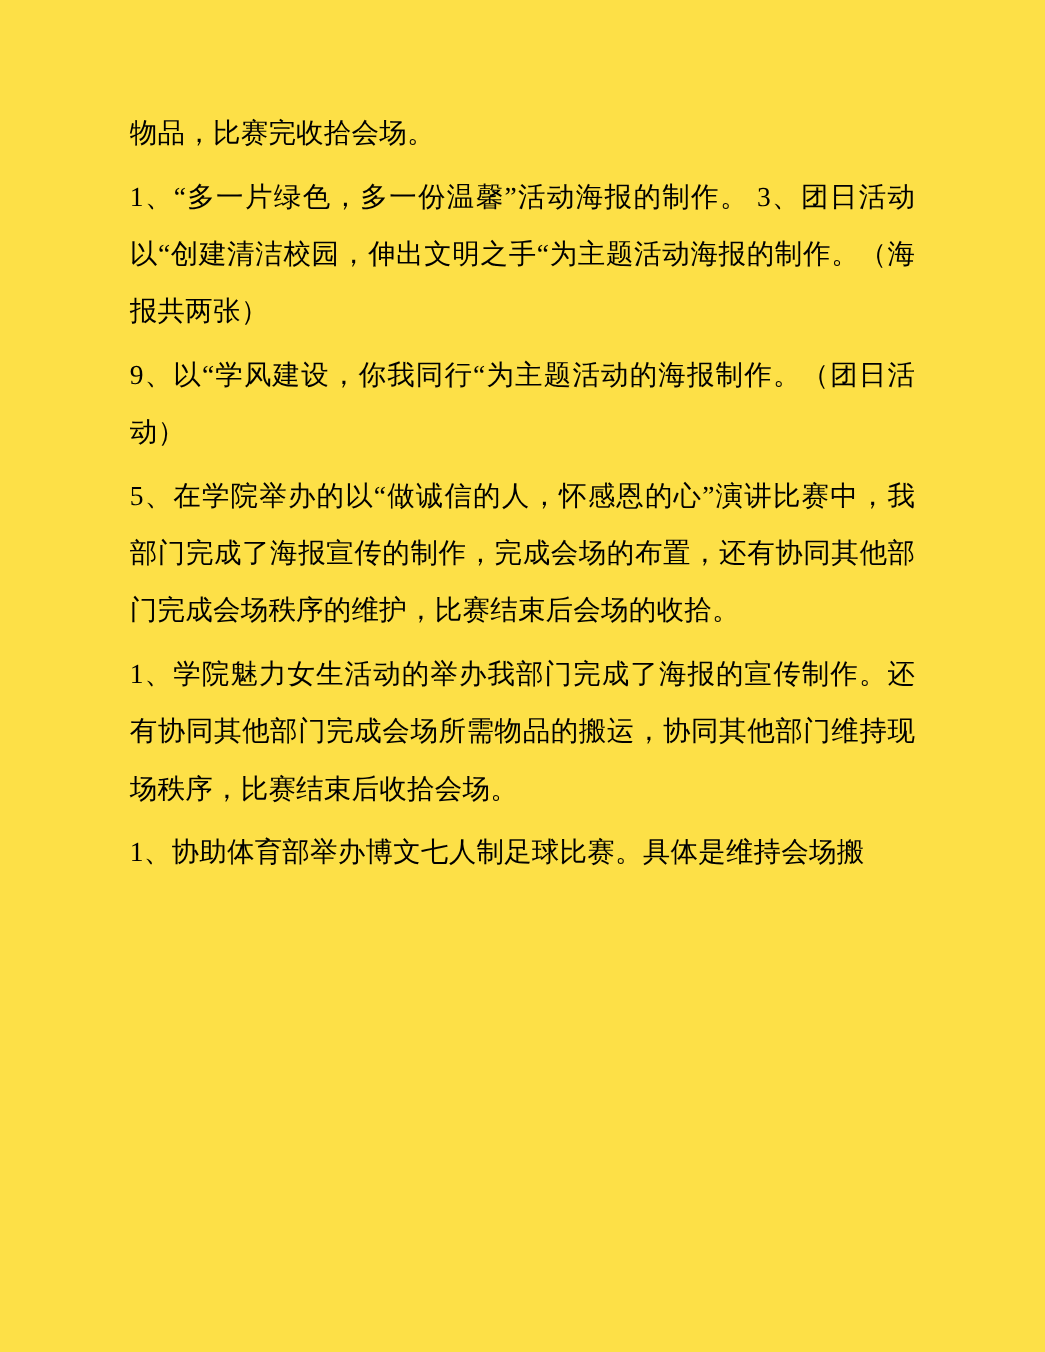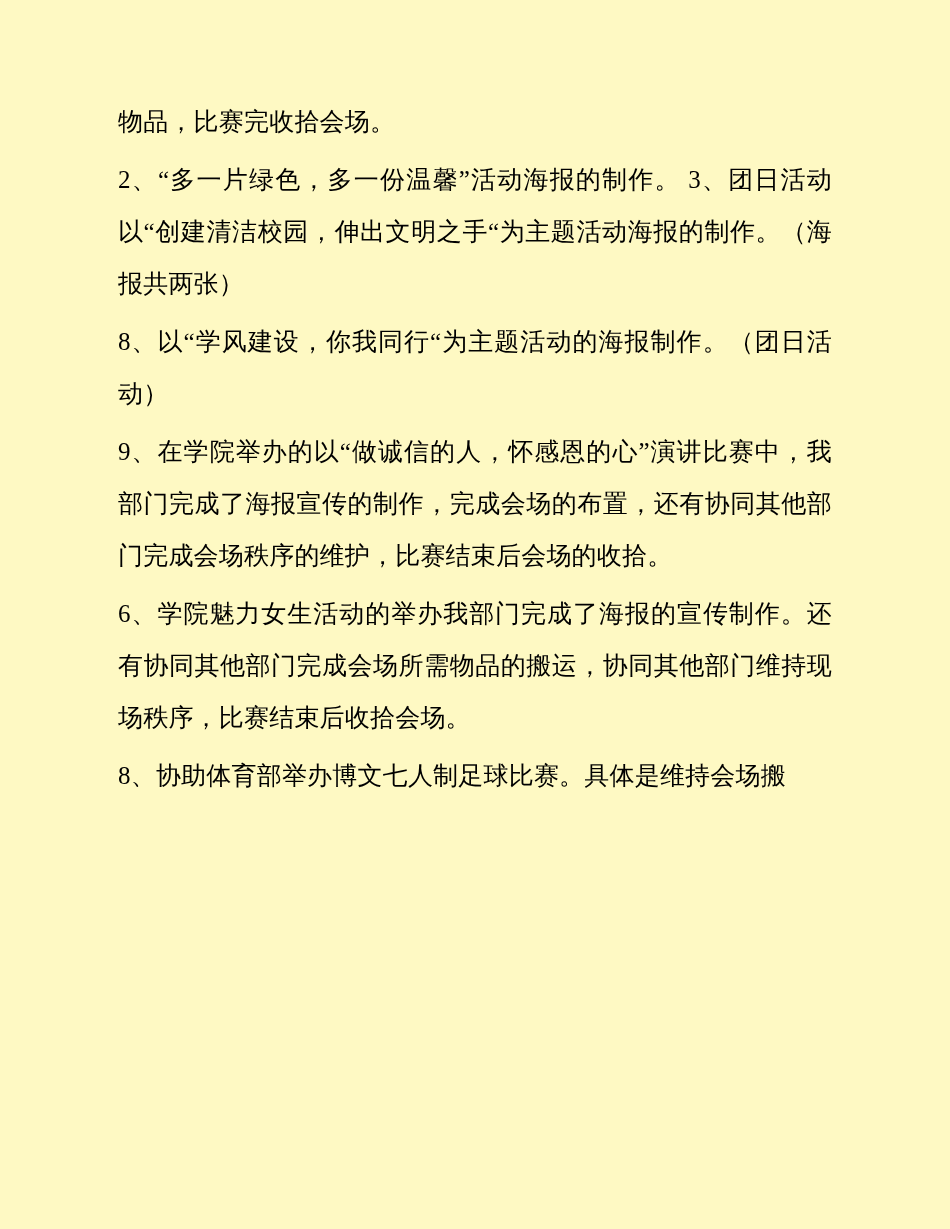--- a/index.html
+++ b/index.html
@@ -12,21 +12,21 @@
     height: 1229px;
     font-family: "Liberation Serif", "DejaVu Serif", serif;
     color: #000000;
     overflow: hidden;
   }
   .page {
     width: 950px;
     height: 1229px;
     box-sizing: border-box;
     padding: 96px 118px 40px 118px;
-    background: #fef9c3;
+    background: #fde047;
   }
   .doc-body {
     font-size: 25px;
     line-height: 52px;
     text-align: justify;
     text-justify: inter-ideograph;
     letter-spacing: 0.2px;
   }
   .para {
     margin: 0 0 6px 0;
@@ -36,19 +36,19 @@
   .para:last-child {
     margin-bottom: 0;
   }
 </style>
 </head>
 <body>
 
 <div class="page">
   <div class="doc-body">
     <p class="para">物品，比赛完收拾会场。</p>
-    <p class="para">2、“多一片绿色，多一份温馨”活动海报的制作。 3、团日活动以“创建清洁校园，伸出文明之手“为主题活动海报的制作。（海报共两张）</p>
-    <p class="para">8、以“学风建设，你我同行“为主题活动的海报制作。（团日活动）</p>
-    <p class="para">9、在学院举办的以“做诚信的人，怀感恩的心”演讲比赛中，我部门完成了海报宣传的制作，完成会场的布置，还有协同其他部门完成会场秩序的维护，比赛结束后会场的收拾。</p>
-    <p class="para">6、学院魅力女生活动的举办我部门完成了海报的宣传制作。还有协同其他部门完成会场所需物品的搬运，协同其他部门维持现场秩序，比赛结束后收拾会场。</p>
-    <p class="para">8、协助体育部举办博文七人制足球比赛。具体是维持会场搬</p>
+    <p class="para">1、“多一片绿色，多一份温馨”活动海报的制作。 3、团日活动以“创建清洁校园，伸出文明之手“为主题活动海报的制作。（海报共两张）</p>
+    <p class="para">9、以“学风建设，你我同行“为主题活动的海报制作。（团日活动）</p>
+    <p class="para">5、在学院举办的以“做诚信的人，怀感恩的心”演讲比赛中，我部门完成了海报宣传的制作，完成会场的布置，还有协同其他部门完成会场秩序的维护，比赛结束后会场的收拾。</p>
+    <p class="para">1、学院魅力女生活动的举办我部门完成了海报的宣传制作。还有协同其他部门完成会场所需物品的搬运，协同其他部门维持现场秩序，比赛结束后收拾会场。</p>
+    <p class="para">1、协助体育部举办博文七人制足球比赛。具体是维持会场搬</p>
   </div>
 </div>
 
 </body></html>

